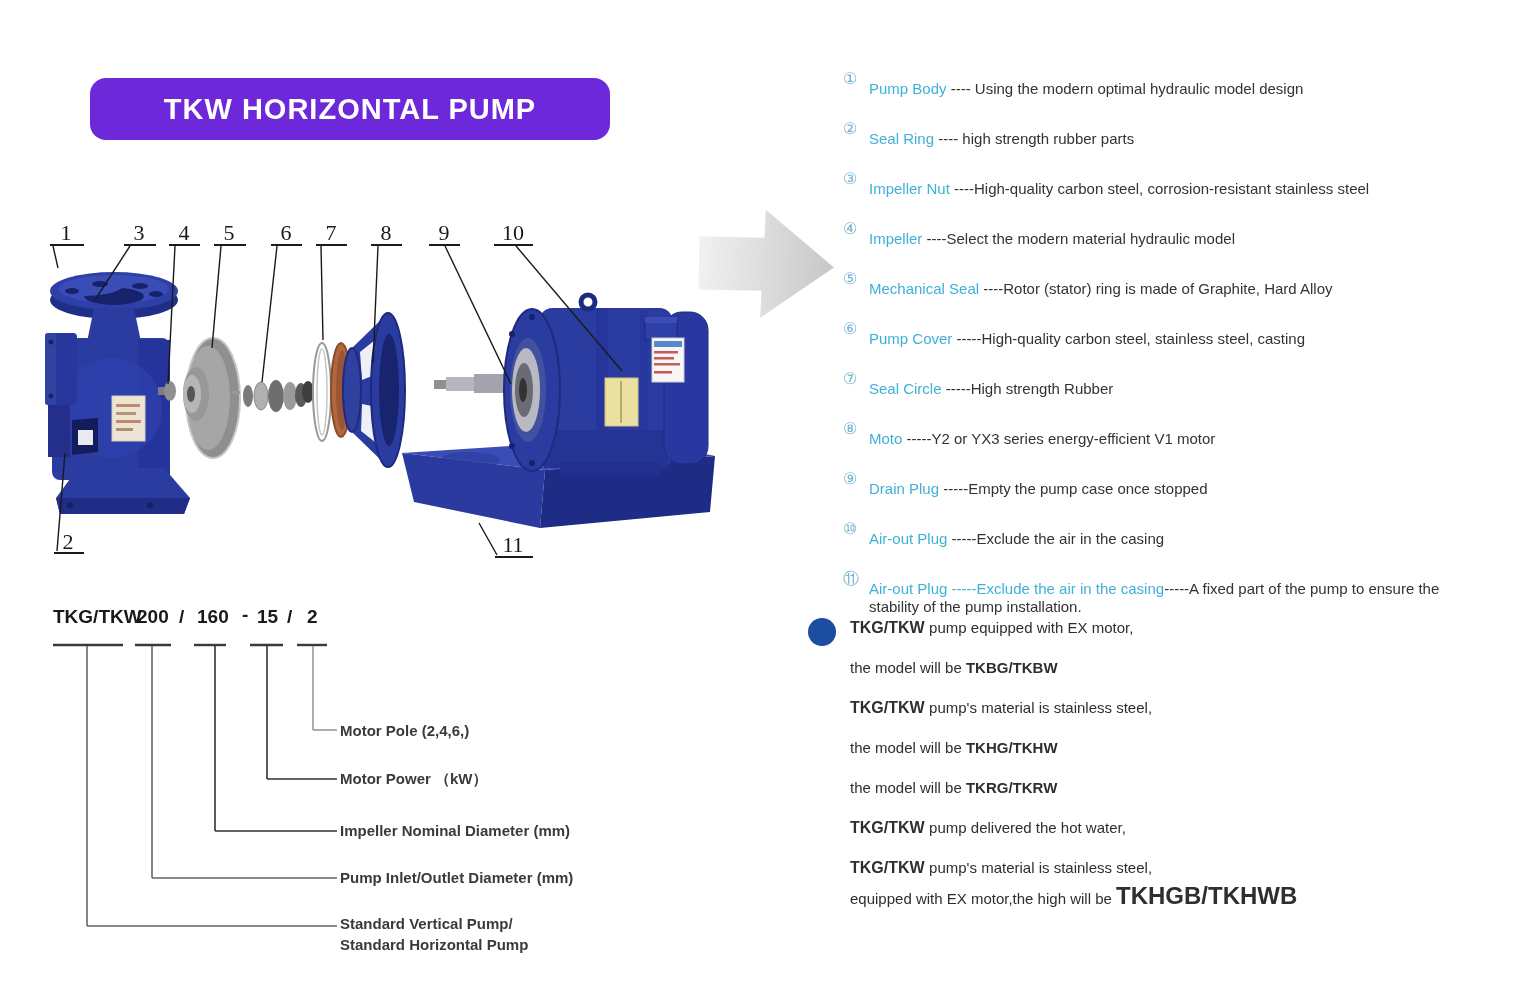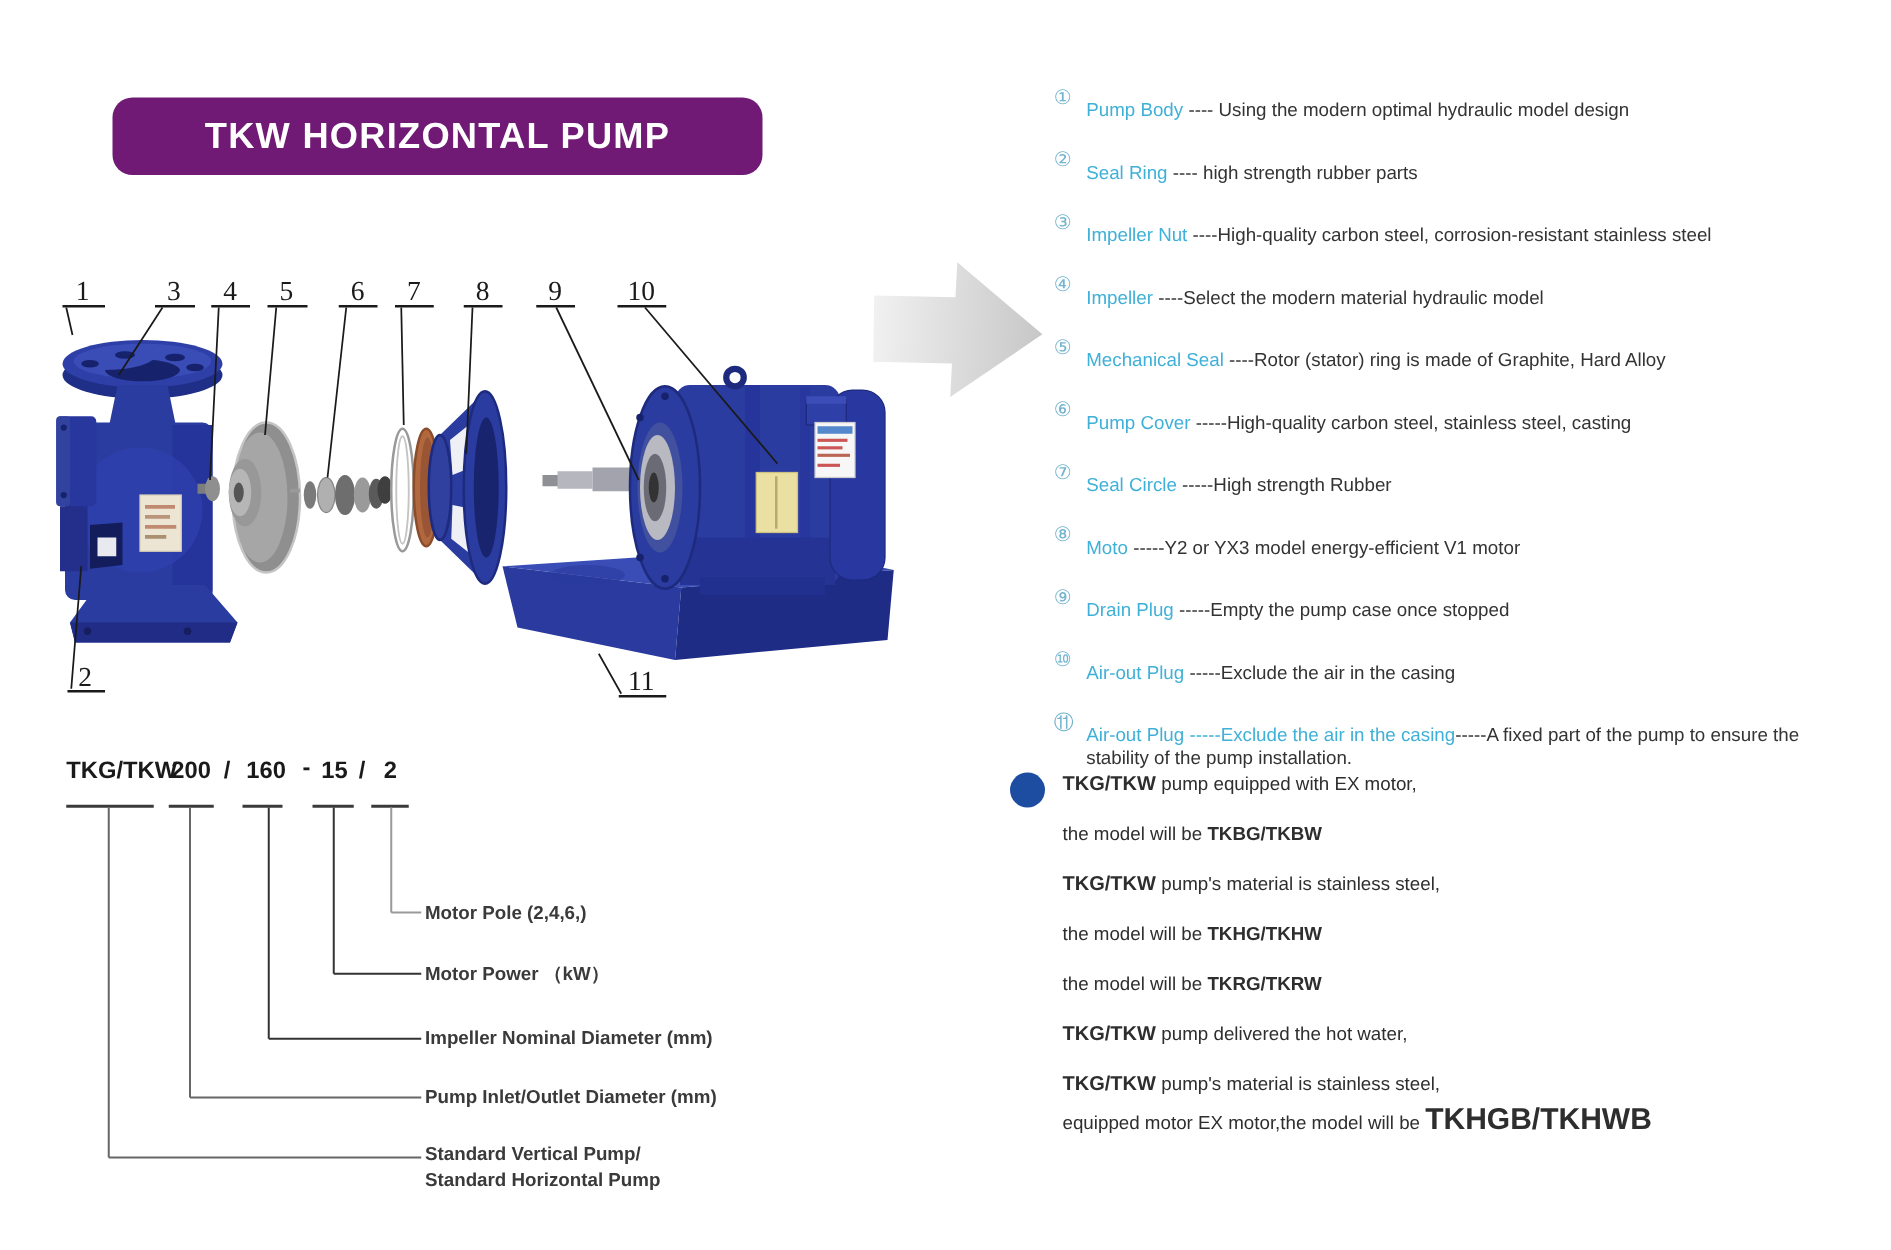--- a/index.html
+++ b/index.html
@@ -1,21 +1,21 @@
 <!DOCTYPE html>
 <html><head>
 <meta charset="utf-8">
 <style>
   html,body{margin:0;padding:0;background:#ffffff;}
   .page{position:relative;width:1513px;height:1000px;background:#fff;overflow:hidden;
         font-family:"Liberation Sans",sans-serif;color:#333;}
 
   
   .banner{position:absolute;left:90px;top:78px;width:520px;height:62px;border-radius:16px;
-          background:#701a75;display:flex;align-items:center;justify-content:center;}
+          background:#6d28d9;display:flex;align-items:center;justify-content:center;}
   .banner span{color:#ffffff;font-size:29px;font-weight:700;letter-spacing:1px;}
 
   
   .overlay{position:absolute;left:0;top:0;}
 
   
   .parts{position:absolute;left:843px;top:70px;width:650px;}
   .part-item{display:flex;margin-bottom:22px;font-size:15px;line-height:18px;}
   .pnum{width:26px;flex:0 0 26px;color:#74b4cf;font-size:16px;}
   .ptext{width:620px;margin-top:10px;}
@@ -259,21 +259,21 @@
       <div class="part-item">
         <span class="pnum">⑥</span>
         <div class="ptext"><span class="pname">Pump Cover</span><span class="pdesc"> -----High-quality carbon steel, stainless steel, casting</span></div>
       </div>
       <div class="part-item">
         <span class="pnum">⑦</span>
         <div class="ptext"><span class="pname">Seal Circle</span><span class="pdesc"> -----High strength Rubber</span></div>
       </div>
       <div class="part-item">
         <span class="pnum">⑧</span>
-        <div class="ptext"><span class="pname">Moto</span><span class="pdesc"> -----Y2 or YX3 model energy-efficient V1 motor</span></div>
+        <div class="ptext"><span class="pname">Moto</span><span class="pdesc"> -----Y2 or YX3 series energy-efficient V1 motor</span></div>
       </div>
       <div class="part-item">
         <span class="pnum">⑨</span>
         <div class="ptext"><span class="pname">Drain Plug</span><span class="pdesc"> -----Empty the pump case once stopped</span></div>
       </div>
       <div class="part-item">
         <span class="pnum">⑩</span>
         <div class="ptext"><span class="pname">Air-out Plug</span><span class="pdesc"> -----Exclude the air in the casing</span></div>
       </div>
       <div class="part-item">
@@ -304,16 +304,16 @@
 
   <span class="bullet"></span>
   <div class="notes" id="notes-list">
       <div class="note-line"><span class="seg-code">TKG/TKW </span><span class="seg-normal">pump equipped with EX motor,</span></div>
       <div class="note-line"><span class="seg-normal">the model will be </span><span class="seg-bold">TKBG/TKBW</span></div>
       <div class="note-line"><span class="seg-code">TKG/TKW </span><span class="seg-normal">pump's material is stainless steel,</span></div>
       <div class="note-line"><span class="seg-normal">the model will be </span><span class="seg-bold">TKHG/TKHW</span></div>
       <div class="note-line"><span class="seg-normal">the model will be </span><span class="seg-bold">TKRG/TKRW</span></div>
       <div class="note-line"><span class="seg-code">TKG/TKW </span><span class="seg-normal">pump delivered the hot water,</span></div>
       <div class="note-line"><span class="seg-code">TKG/TKW </span><span class="seg-normal">pump's material is stainless steel,</span></div>
-      <div class="note-line"><span class="seg-normal">equipped motor EX motor,the model will be </span><span class="seg-big">TKHGB/TKHWB</span></div>
+      <div class="note-line"><span class="seg-normal">equipped with EX motor,the high will be </span><span class="seg-big">TKHGB/TKHWB</span></div>
     </div>
 
 </div>
 
 </body></html>

